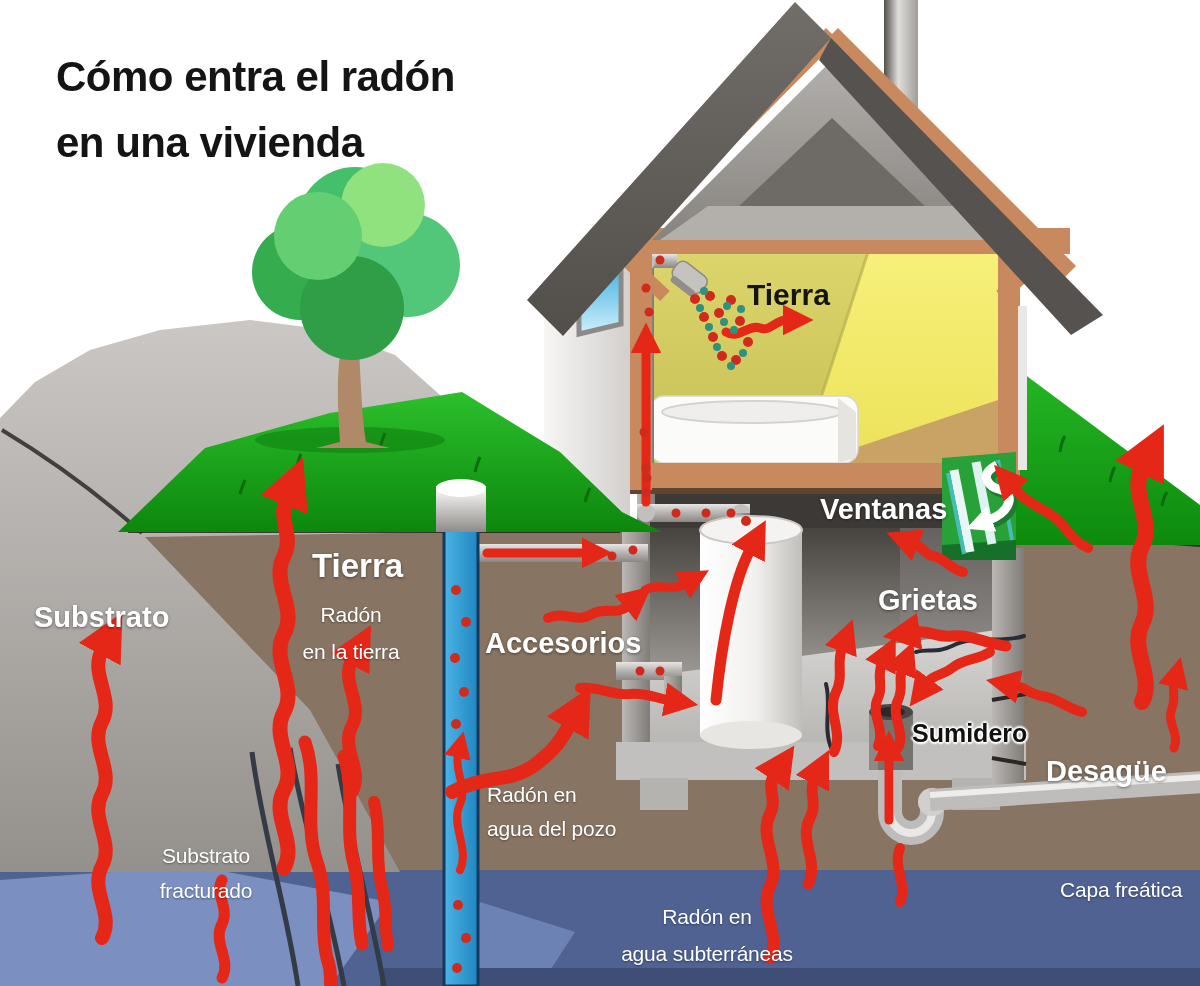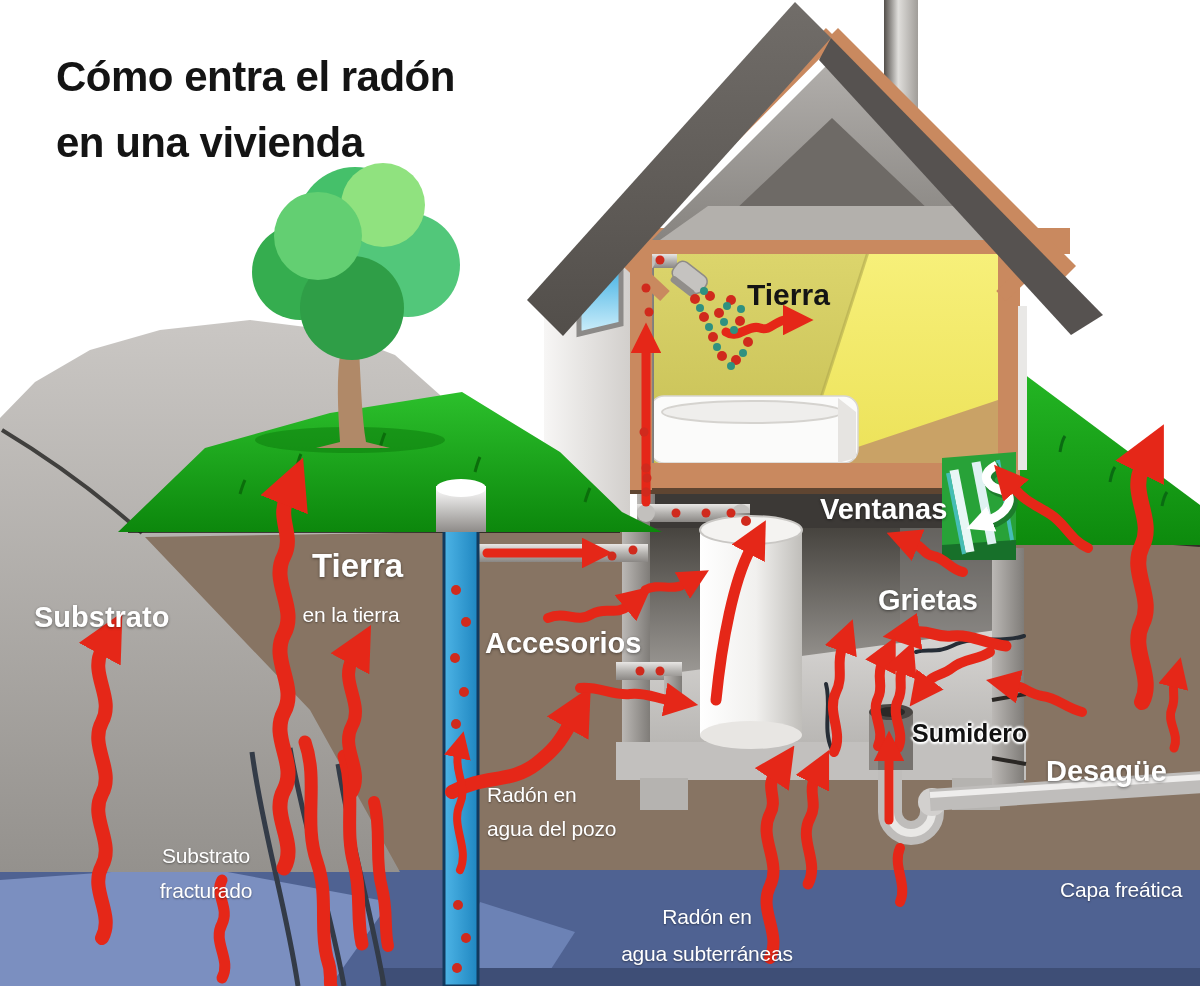--- a/index.html
+++ b/index.html
@@ -374,20 +374,21 @@
 
 <div class="lbl lbl-big-b" style="left:747px;top:278px;">Tierra</div>
 
 <div class="lbl lbl-big-w" style="left:820px;top:494px;">Ventanas</div>
 
 <div class="lbl lbl-big-w" style="left:878px;top:585px;text-align:right;">Grietas</div>
 
 <div class="lbl lbl-big-w" style="left:312px;top:548px;font-size:33px;">Tierra</div>
 
 <div class="lbl lbl-sm-w lbl-center" style="left:285px;top:596px;width:132px;line-height:37px;">
+  <div>Radón</div>
   <div>en la tierra</div>
 </div>
 
 <div class="lbl lbl-big-w" style="left:34px;top:602px;">Substrato</div>
 
 <div class="lbl lbl-sm-w lbl-center" style="left:145px;top:838px;width:122px;line-height:35px;">
   <div>Substrato</div>
   <div>fracturado</div>
 </div>
 

